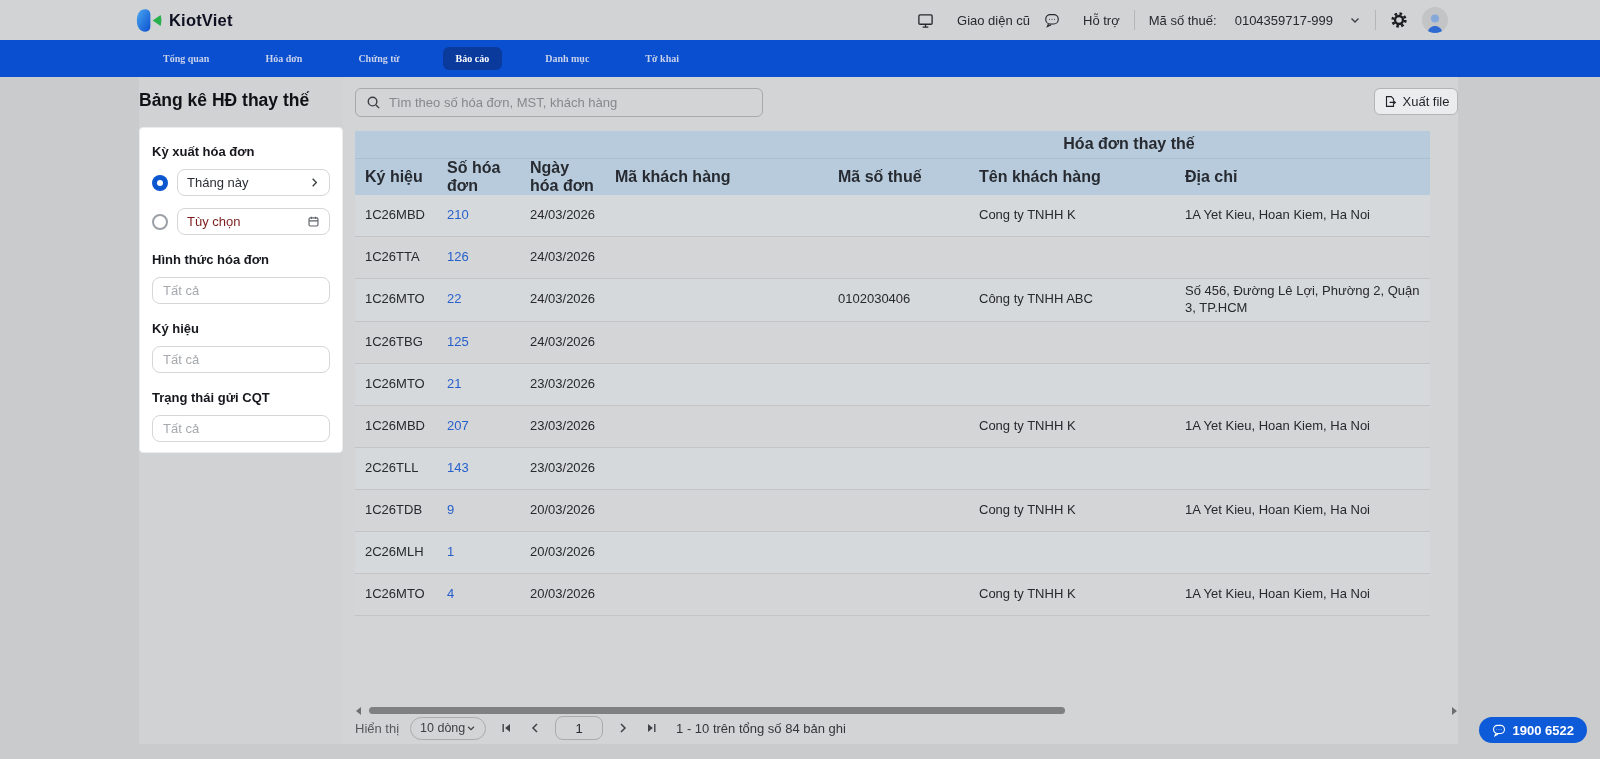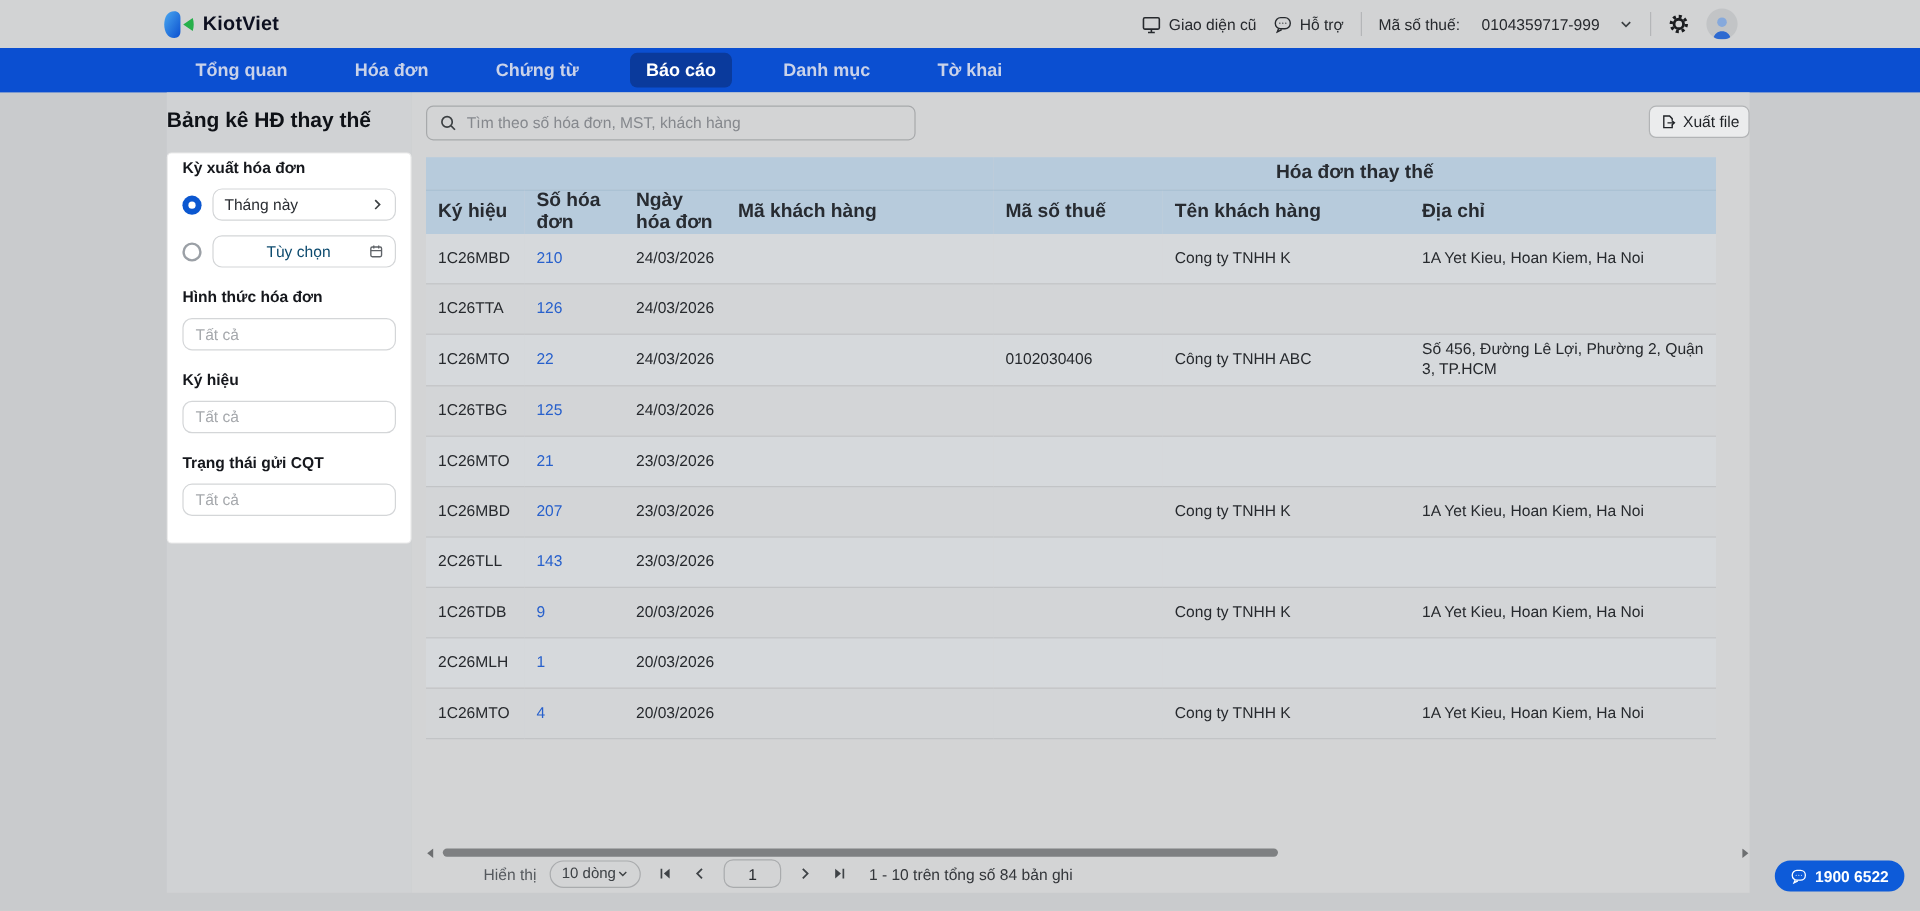--- a/index.html
+++ b/index.html
@@ -11,37 +11,37 @@
   }
   
   .topbar {
     position:absolute; left:0; top:0; width:1600px; height:40px;
     background:#d2d3d4; display:flex; align-items:center;
     padding:0 152px 0 135px; justify-content:space-between;
   }
   .logo { display:flex; align-items:center; gap:7px; cursor:pointer; }
   .logo-text { font-size:16.5px; font-weight:800; color:#0d1020; letter-spacing:.2px; }
   .topbar-right { display:flex; align-items:center; gap:14px; }
-  .top-item { display:flex; align-items:center; gap:6px; font-size:13px; color:#26292d; cursor:pointer; }
+  .top-item { display:flex; align-items:center; gap:23px; font-size:13px; color:#26292d; cursor:pointer; }
   .vdiv { width:1px; height:20px; background:#b4b6b8; }
   .tax { display:flex; align-items:center; gap:16px; font-size:13px; cursor:pointer; }
   .tax .val { margin-left:2px; }
   .icon-btn { display:flex; align-items:center; cursor:pointer; }
   .avatar {
     width:26px; height:26px; border-radius:50%; background:#c2c4c6;
     display:flex; align-items:flex-end; justify-content:center; overflow:hidden; cursor:pointer;
   }
   
   .navbar {
     position:absolute; left:0; top:40px; width:1600px; height:37px;
     background:#0b4fd1; display:flex; align-items:center; gap:30px; padding-left:150px;
   }
   .nav-item {
-    font-size:15px; font-weight:700; color:#c9d2e9; cursor:pointer;
-    padding:6px 13px; border-radius:6px; white-space:nowrap;
+    font-size:10px; font-weight:700; color:#c9d2e9; cursor:pointer;
+    padding:6px 13px; border-radius:6px; white-space:nowrap;font-family:Liberation Serif, serif;
   }
   .nav-item.active { background:#0a3a9c; color:#ffffff; }
   
   .content { position:absolute; left:0; top:77px; width:1600px; height:682px; }
   .sidebar-col { position:absolute; left:139px; top:0; width:204px; height:667px; background:#d0d2d4; }
   .main-panel { position:absolute; left:343px; top:0; width:1115px; height:667px; background:#d3d4d5; }
   .page-title { position:absolute; left:139px; top:13px; font-size:17.5px; font-weight:700; color:#0e1116; }
   
   .searchbar {
     position:absolute; left:355px; top:11px; width:408px; height:29px;
@@ -54,40 +54,40 @@
   .searchbar input::placeholder { color:#85888d; }
   .export-btn {
     position:absolute; left:1374px; top:11px; width:84px; height:27px;
     background:#ebeced; border:1px solid #b2b4b6; border-radius:6px;
     display:flex; align-items:center; justify-content:center; gap:6px;
     font-size:13px; color:#1f2226; font-family:inherit; cursor:pointer;
   }
   
   .filter-card {
     position:absolute; left:139px; top:50px; width:204px; height:326px;
-    background:#ffffff; border-radius:4px; border:1px solid #ececec; padding:4px 12px;
+    background:#ffffff; border-radius:4px; border:1px solid #ececec; padding:16px 12px;
   }
   .f-label { font-size:13px; font-weight:700; color:#15171c; margin-bottom:10px; }
   .f-row { display:flex; align-items:center; gap:9px; margin-bottom:12px; }
   .radio {
     width:16px; height:16px; border-radius:50%; border:2px solid #9ba0a6;
     background:#fff; flex:none; position:relative; cursor:pointer;
   }
   .radio.checked { border:none; background:#0b57d0; }
   .radio.checked::after {
     content:''; position:absolute; left:5px; top:5px; width:6px; height:6px;
     border-radius:50%; background:#fff;
   }
   .f-select {
     flex:1; height:27px; border:1px solid #d4d6d8; border-radius:8px;
     display:flex; align-items:center; justify-content:space-between;
     padding:0 9px; font-size:13px; cursor:pointer;
   }
   .f-select .txt { color:#2b2e33; }
-  .f-select .txt.muted { color:#0c4a6e;margin-left:35px; }
+  .f-select .txt.muted { color:#7f1d1d; }
   .f-section { margin-top:17px; }
   .f-input {
     width:100%; height:27px; border:1px solid #d4d6d8; border-radius:8px;
     padding:0 10px; font-size:13px; font-family:inherit; outline:none; background:#fff; color:#2b2e33;
   }
   .f-input::placeholder { color:#a6a9ad; }
   
   .table-wrap { position:absolute; left:355px; top:54px; width:1075px; }
   table { width:100%; border-collapse:collapse; table-layout:fixed; }
   thead th { background:#b7cbdc; font-size:16px; font-weight:700; color:#272b31; text-align:left; }
@@ -106,21 +106,21 @@
   .hs-arrow { position:absolute; top:1px; width:8px; height:8px; fill:#6d6f71; cursor:pointer; }
   .hs-arrow.left { left:0; }
   .hs-arrow.right { right:0; }
   .hs-thumb {
     position:absolute; left:14px; top:1px; width:696px; height:7px;
     background:#7e8082; border-radius:4px; cursor:pointer;
   }
   
   .table-footer {
     position:absolute; left:355px; top:637px; height:28px;
-    display:flex; align-items:center; gap:11px;margin-left:48px;
+    display:flex; align-items:center; gap:11px;
   }
   .tf-label { font-size:13px; color:#55595e; }
   .size-select {
     width:76px; height:23px; border:1px solid #a9abad; border-radius:12px;
     display:flex; align-items:center; justify-content:space-between;
     padding:0 9px; font-size:12.5px; color:#3c4044; cursor:pointer;
   }
   .pg-btn { display:flex; align-items:center; justify-content:center; width:18px; height:18px; cursor:pointer; }
   .page-input {
     width:48px; height:24px; border:1px solid #a9abad; border-radius:8px;

